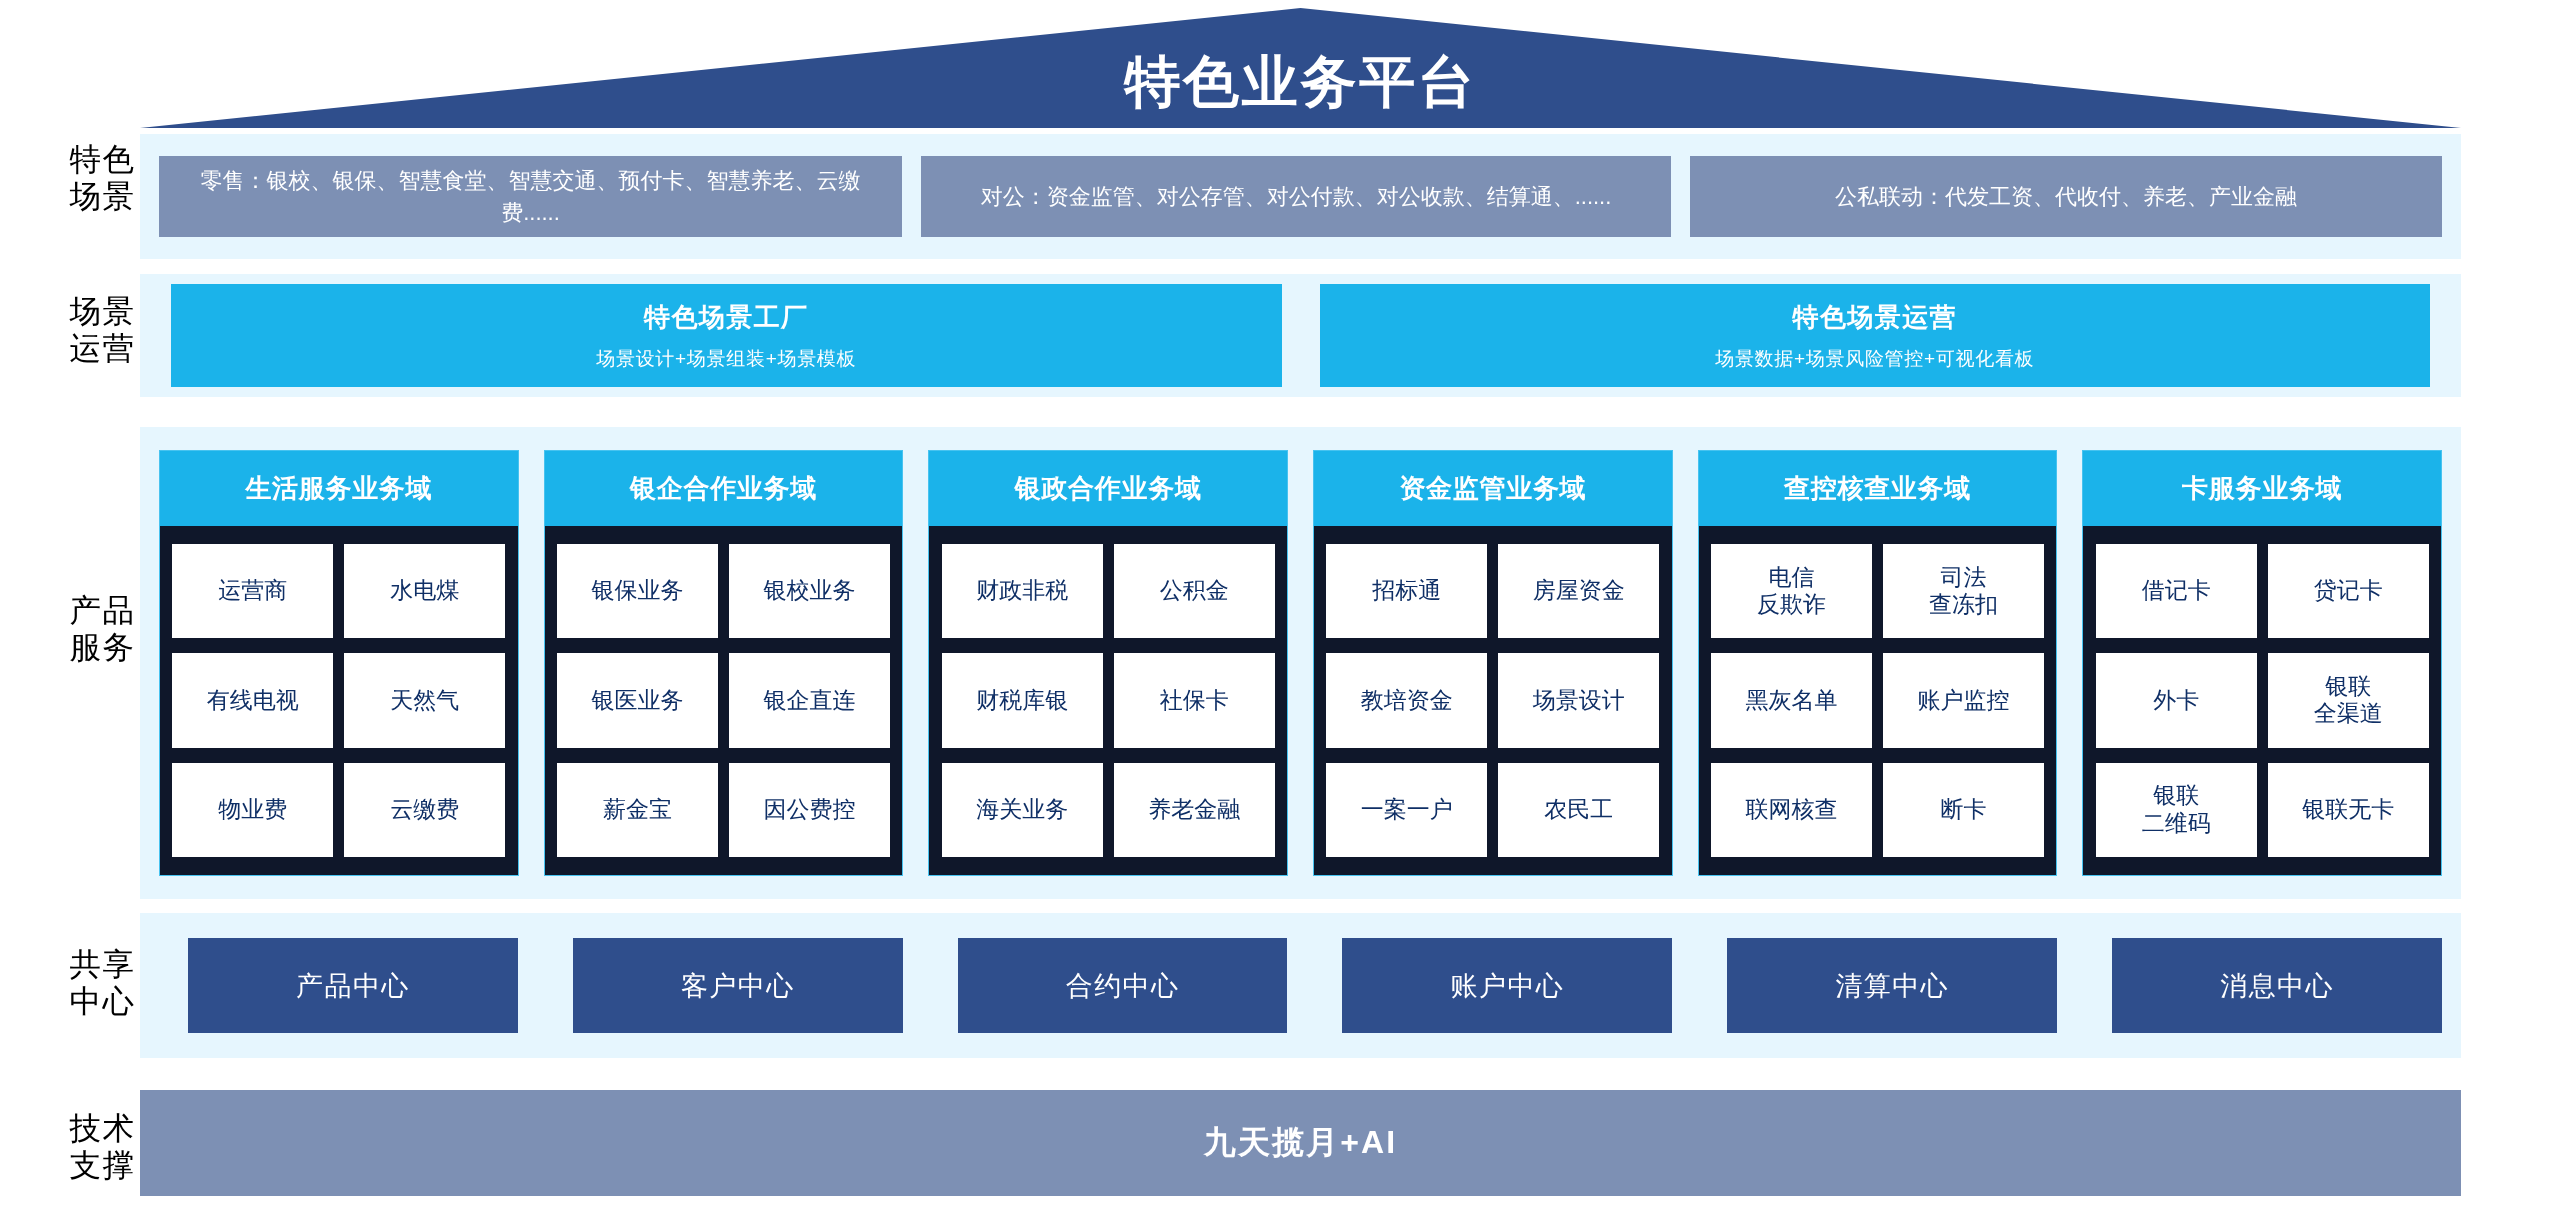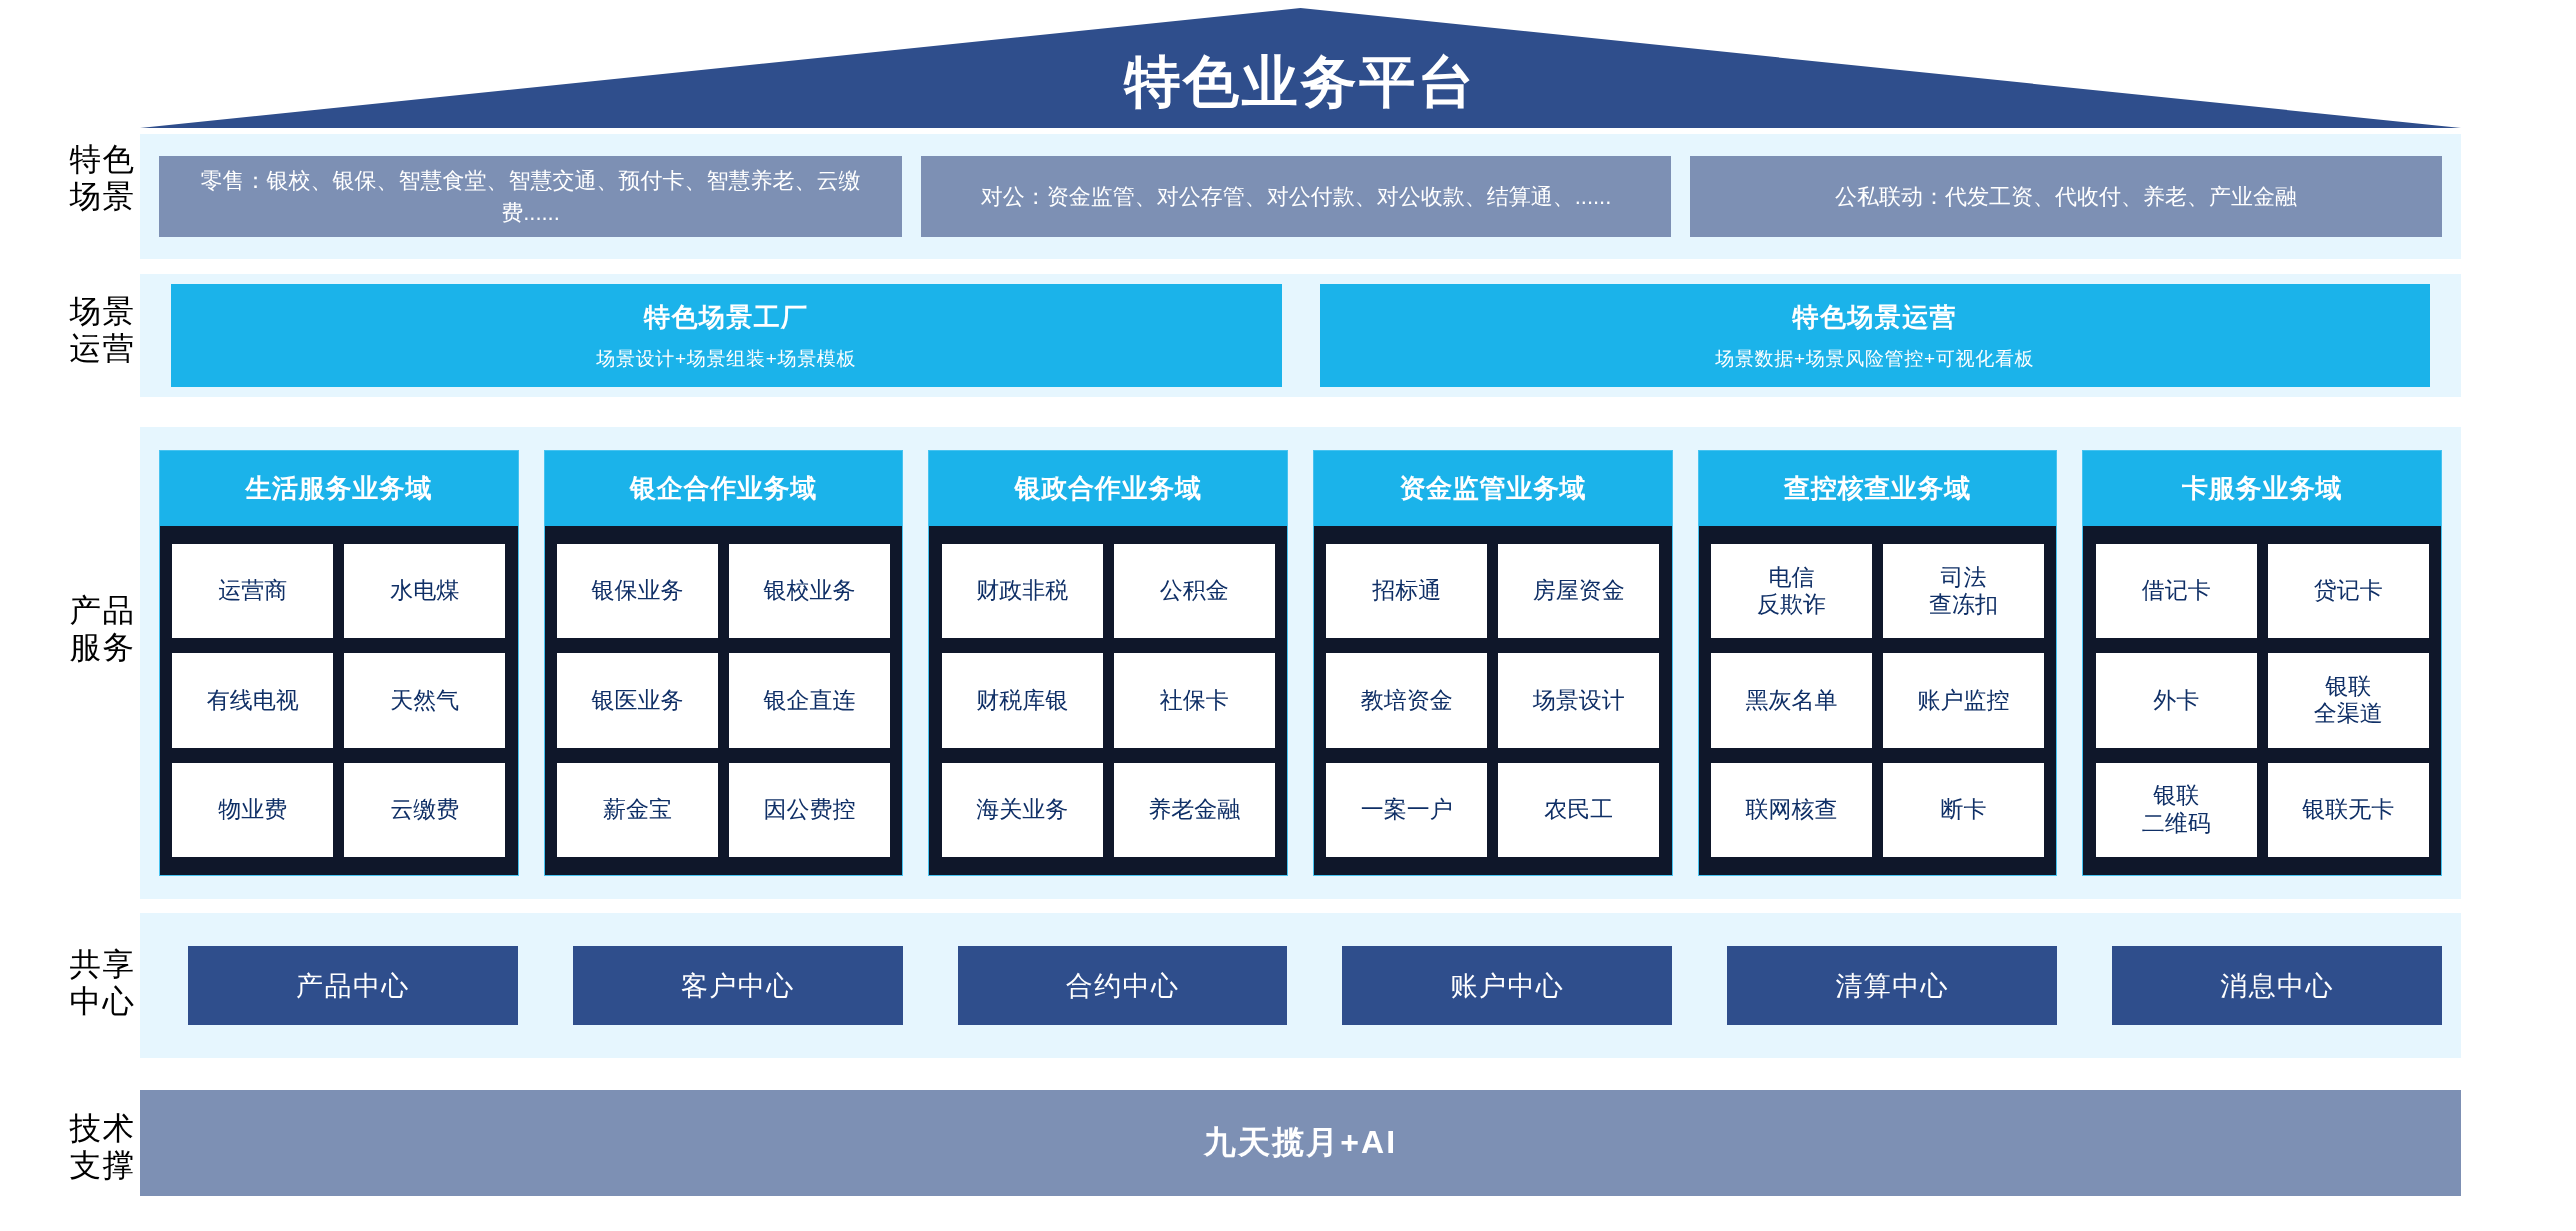--- a/index.html
+++ b/index.html
@@ -92,21 +92,21 @@
   }
 
   
   #band-shared{top:913px;height:145px;}
   #label-shared{top:946px;}
   .shared-wrap{
     position:absolute;left:0;top:0;width:100%;height:100%;
     display:flex;align-items:center;gap:26px;padding:0 19px;box-sizing:border-box;
   }
   .shared-box{
-    flex:1 1 0;height:79px;background:#2f4e8c;color:#ffffff;
+    flex:1 1 0;height:95px;background:#2f4e8c;color:#ffffff;
     display:flex;align-items:center;justify-content:center;
     font-size:27px;letter-spacing:1.4px;margin-left:29px;
   }
   #label-tech{top:1110px;}
   .tech-bar{
     position:absolute;left:140px;top:1090px;width:2321px;height:106px;
     background:#7d90b4;color:#ffffff;
     display:flex;align-items:center;justify-content:center;
     font-size:32px;font-weight:bold;letter-spacing:2.1px;
   }

